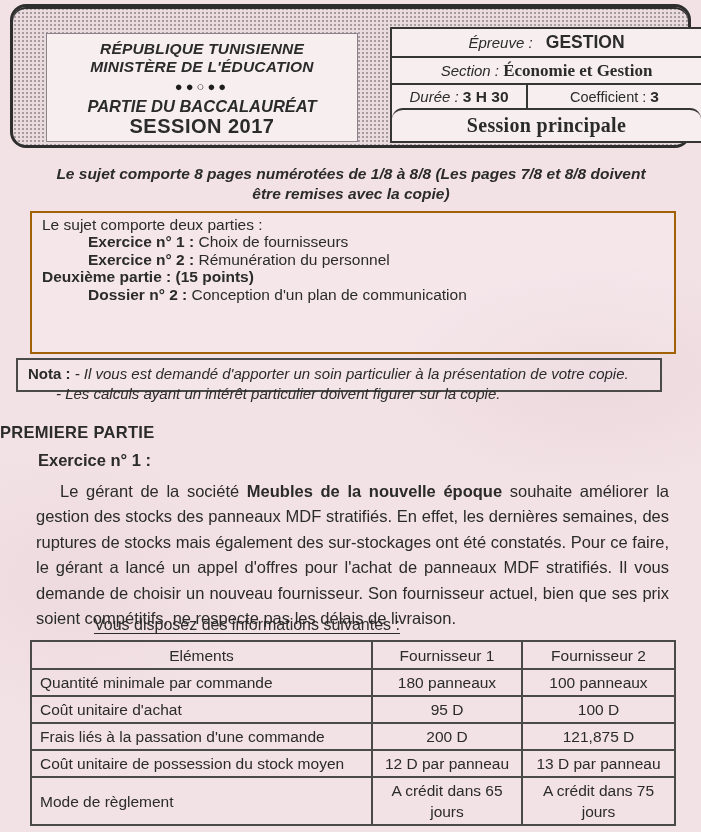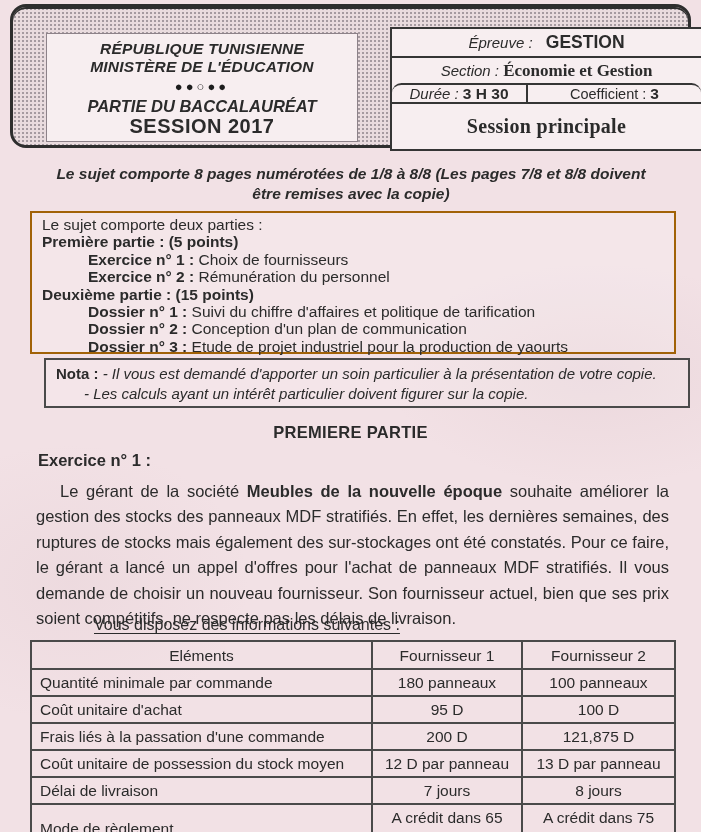--- a/index.html
+++ b/index.html
@@ -48,22 +48,22 @@
   .hl-line4{font-weight:bold;font-size:20px;line-height:21px;letter-spacing:.5px;}
 
   .header-right{
     position:absolute;left:377px;top:20px;width:313px;
     background:var(--box-fill);border:2px solid #353535;
   }
   .hr-row{border-top:2px solid #353535;display:flex;align-items:center;justify-content:center;}
   .hr-row:first-child{border-top:none;}
   .hr-row1{height:27px;border-radius:13px;}
   .hr-row2{height:27px;}
-  .hr-row3{height:19px;justify-content:stretch;border-radius:11px;}
-  .hr-row4{height:47px;}
+  .hr-row3{height:25px;justify-content:stretch;}
+  .hr-row4{height:33px;border-radius:11px;}
   .hr-cell{display:flex;align-items:center;justify-content:center;height:100%;}
   .hr-cell-duree{width:134px;}
   .hr-cell-coef{flex:1;border-left:2px solid #353535;}
   .lbl-it{font-style:italic;font-size:15px;white-space:pre;}
   .val-b{font-weight:bold;font-size:16.5px;white-space:pre;}
   .hr-row4 .session{font-weight:bold;font-size:20px;font-family:"Liberation Serif","DejaVu Serif",serif;letter-spacing:.3px;}
 
   
   .notice{
     position:absolute;top:164px;left:44px;width:614px;
@@ -77,32 +77,32 @@
     border:2px solid #a16207;background:rgba(255,255,255,.18);
     font-size:15.5px;line-height:17.4px;padding:3px 10px;
   }
   .sb-line{white-space:nowrap;overflow:hidden;}
   .sb-part{font-weight:bold;}
   .sb-item{padding-left:46px;}
   .sb-item .it-label{font-weight:bold;}
 
   
   .nota-box{
-    position:absolute;left:44px;top:358px;width:646px;height:50px;
+    position:absolute;left:16px;top:358px;width:646px;height:34px;
     border:2px solid #4a4a4a;background:rgba(255,255,255,.15);
     font-size:15px;line-height:20px;padding:4px 10px;
   }
   .nota-label{font-weight:bold;font-style:normal;}
   .nota-line{font-style:italic;}
   .nota-line2{padding-left:28px;}
 
   
   .part-title{
     position:absolute;top:423px;left:0;width:100%;
-    text-align:center;font-weight:bold;font-size:16.5px;letter-spacing:.3px;
+    font-weight:bold;font-size:16.5px;letter-spacing:.3px;
   }
   .exercise-heading{
     position:absolute;top:451px;left:38px;
     font-weight:bold;font-size:16.5px;
   }
   .intro-para{
     position:absolute;top:479px;left:36px;width:633px;
     text-align:justify;font-size:16.5px;line-height:25.4px;text-indent:24px;
   }
   .intro-para .company{font-weight:bold;}
@@ -166,27 +166,24 @@
       <div class="hr-row hr-row4">
         <span class="session">Session principale</span>
       </div>
     </div>
   </div>
 
   <div class="notice">Le sujet comporte 8 pages numérotées de 1/8 à 8/8 (Les pages 7/8 et 8/8 doivent être remises avec la copie)</div>
 
   <div class="structure-box">
     <div class="sb-line">Le sujet comporte deux parties :</div>
-    <div class="sb-line sb-part">Première partie : (5 points)</div>
     <div class="sb-line sb-item"><span class="it-label">Exercice n° 1 :</span><span> Choix de fournisseurs</span></div>
     <div class="sb-line sb-item"><span class="it-label">Exercice n° 2 :</span><span> Rémunération du personnel</span></div>
     <div class="sb-line sb-part">Deuxième partie : (15 points)</div>
-    <div class="sb-line sb-item"><span class="it-label">Dossier n° 1 :</span><span> Suivi du chiffre d'affaires et politique de tarification</span></div>
     <div class="sb-line sb-item"><span class="it-label">Dossier n° 2 :</span><span> Conception d'un plan de communication</span></div>
-    <div class="sb-line sb-item"><span class="it-label">Dossier n° 3 :</span><span> Etude de projet industriel pour la production de yaourts</span></div>
   </div>
 
   <div class="nota-box">
     <div><span class="nota-label">Nota :</span><span class="nota-line"> - Il vous est demandé d'apporter un soin particulier à la présentation de votre copie.</span></div>
     <div class="nota-line nota-line2">- Les calculs ayant un intérêt particulier doivent figurer sur la copie.</div>
   </div>
 
   <div class="part-title">PREMIERE PARTIE</div>
   <div class="exercise-heading">Exercice n° 1 :</div>
 
@@ -221,25 +218,20 @@
       <tr>
         <td class="rowlabel">Frais liés à la passation d'une commande</td>
         <td class="val">200 D</td>
         <td class="val">121,875 D</td>
       </tr>
       <tr>
         <td class="rowlabel">Coût unitaire de possession du stock moyen</td>
         <td class="val">12 D par panneau</td>
         <td class="val">13 D par panneau</td>
       </tr>
-      <tr>
-        <td class="rowlabel">Délai de livraison</td>
-        <td class="val">7 jours</td>
-        <td class="val">8 jours</td>
-      </tr>
       <tr class="tall">
         <td class="rowlabel">Mode de règlement</td>
         <td class="val">A crédit dans 65 jours</td>
         <td class="val">A crédit dans 75 jours</td>
       </tr>
     </tbody>
   </table>
 
 </div>
 

